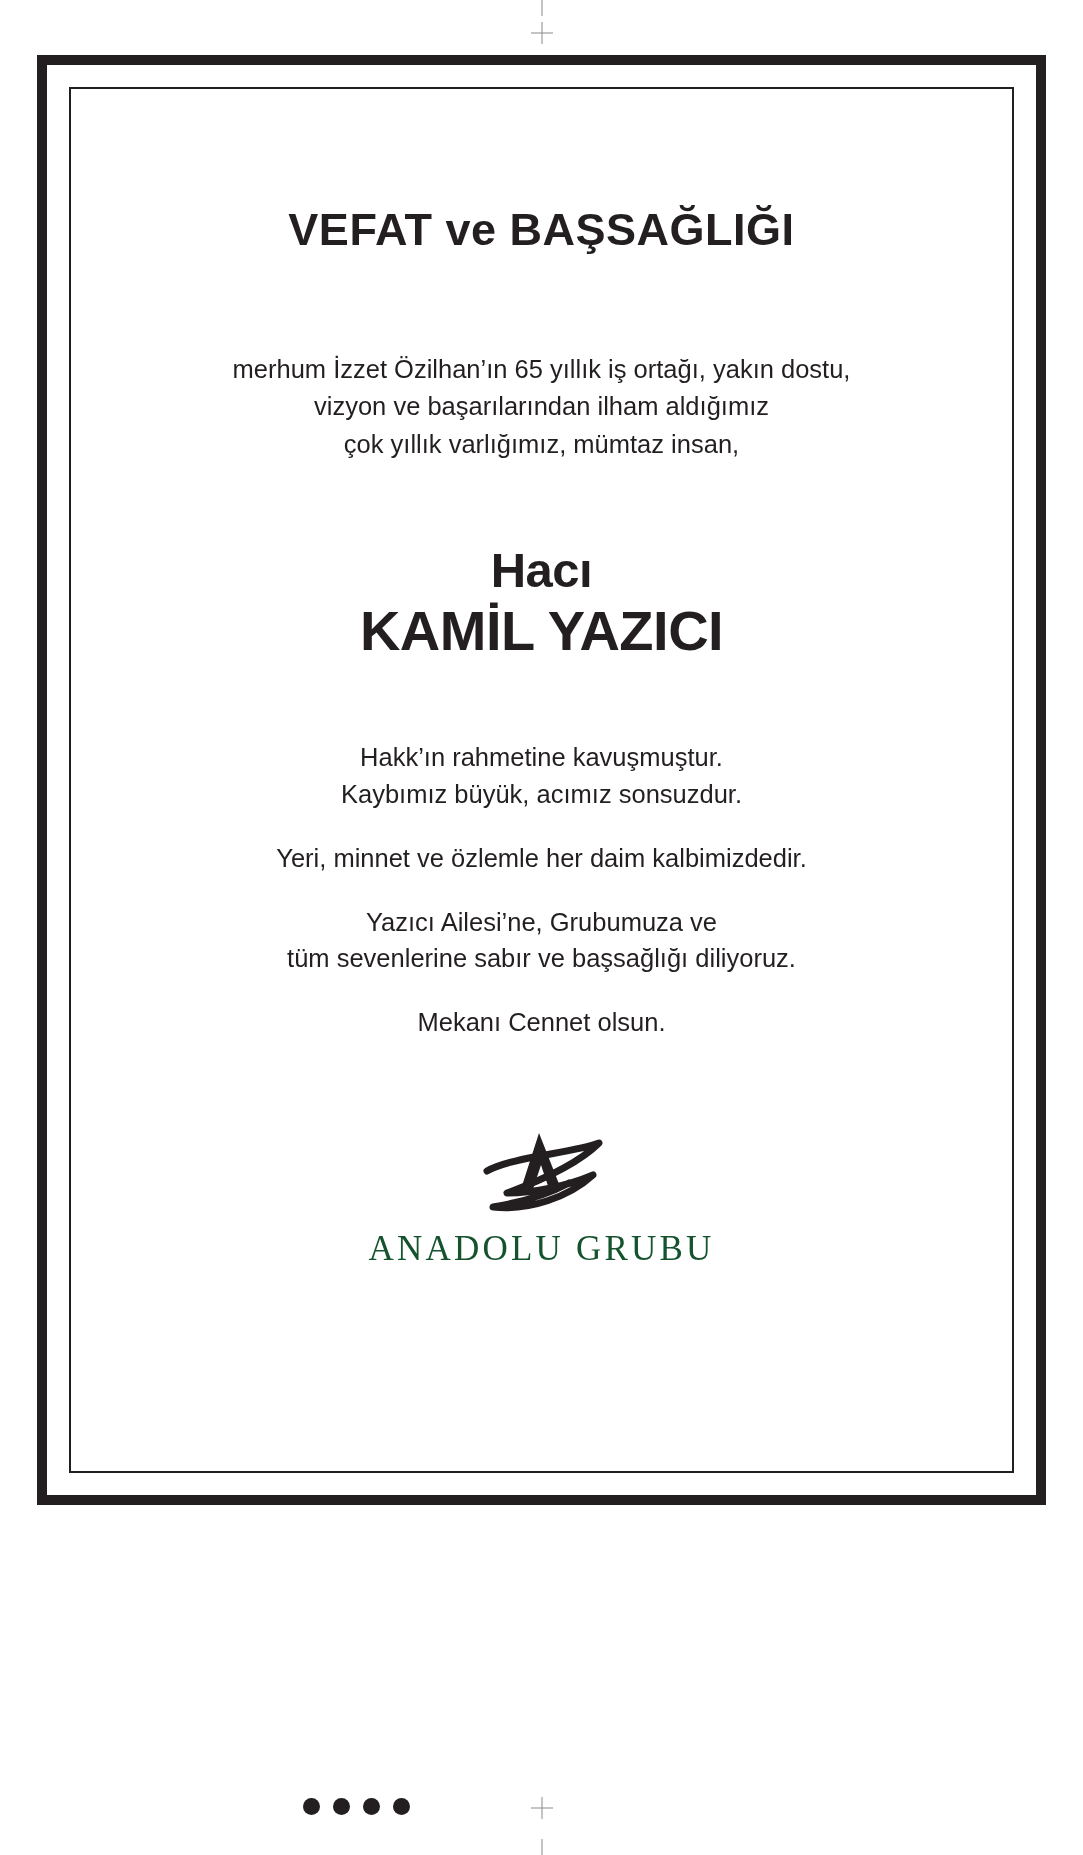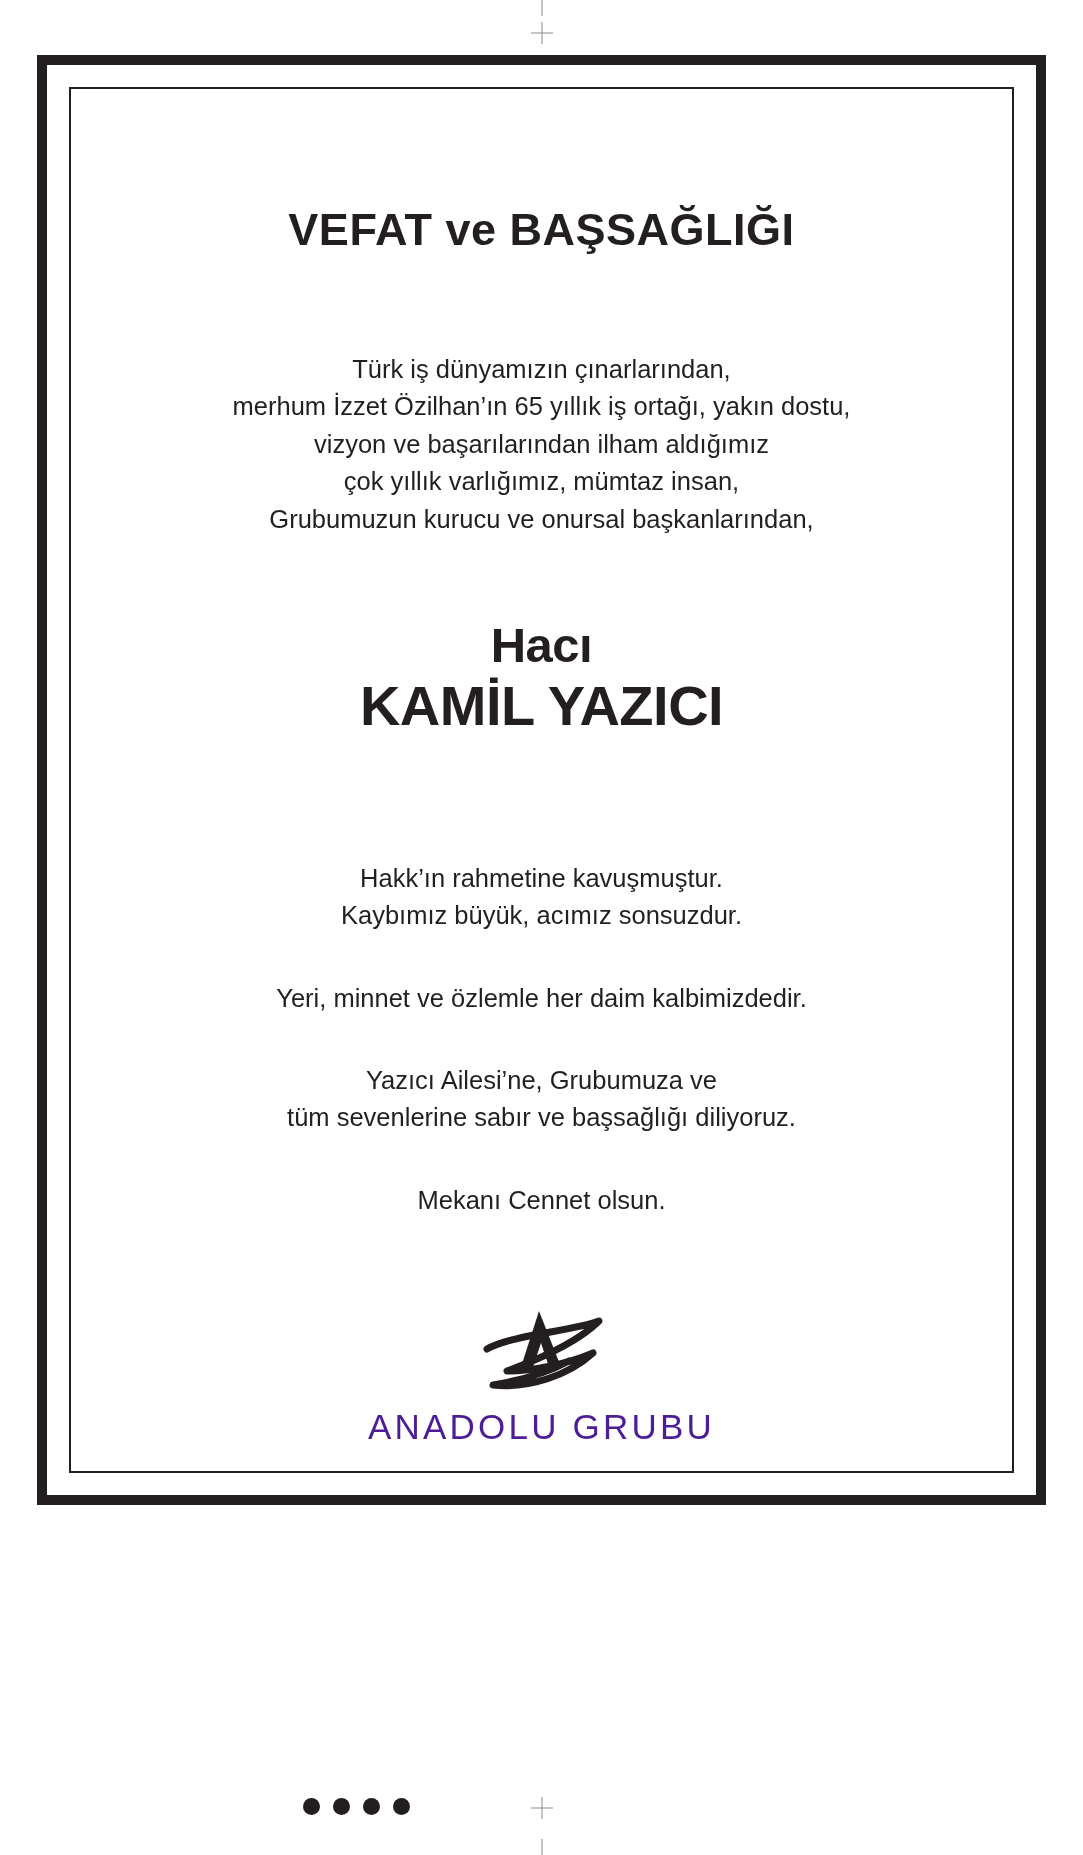--- a/index.html
+++ b/index.html
@@ -138,42 +138,43 @@
   }
 
   .ad-body {
     margin-top: 78px;
     text-align: center;
     color: #231f20;
     font-size: 25.5px;
     line-height: 1.44;
     width: 860px;
   }
-  .ad-body .para { margin-bottom: 27px; margin-top: 46px; }
+  .ad-body .para { margin-bottom: 27px; }
   .ad-body .para:last-child { margin-bottom: 0; }
   .ad-body .para div { white-space: nowrap; }
 
   
   .logo-wrap {
     margin-top: 86px;
     display: flex;
     flex-direction: column;
     align-items: center;
   }
   .logo-mark {
     width: 130px;
     height: 92px;
     display: block;
   }
   .logo-text {
     margin-top: 10px;
     font-size: 35px;
     letter-spacing: 3.2px;
-    color: #4c1d95;
+    color: #14532d;
     font-weight: normal;
+    font-family: Liberation Serif, serif;
   }
 
   
   .dots {
     position: absolute;
     left: 303px;
     bottom: 40px;
     display: flex;
     gap: 13px;
   }
@@ -195,25 +196,23 @@
     <div class="v"></div>
       <div class="h"></div>
   </div>
 
   <div class="ad-frame">
     <div class="ad-inner">
 
       <div class="ad-title">VEFAT ve BAŞSAĞLIĞI</div>
 
       <div class="ad-intro">
-        <div>Türk iş dünyamızın çınarlarından,</div>
         <div>merhum İzzet Özilhan’ın 65 yıllık iş ortağı, yakın dostu,</div>
         <div>vizyon ve başarılarından ilham aldığımız</div>
         <div>çok yıllık varlığımız, mümtaz insan,</div>
-        <div>Grubumuzun kurucu ve onursal başkanlarından,</div>
       </div>
 
       <div class="name-block">
         <div class="name-first">Hacı</div>
         <div class="name-last">KAMİL YAZICI</div>
       </div>
 
       <div class="ad-body">
         <div class="para">
           <div>Hakk’ın rahmetine kavuşmuştur.</div>

